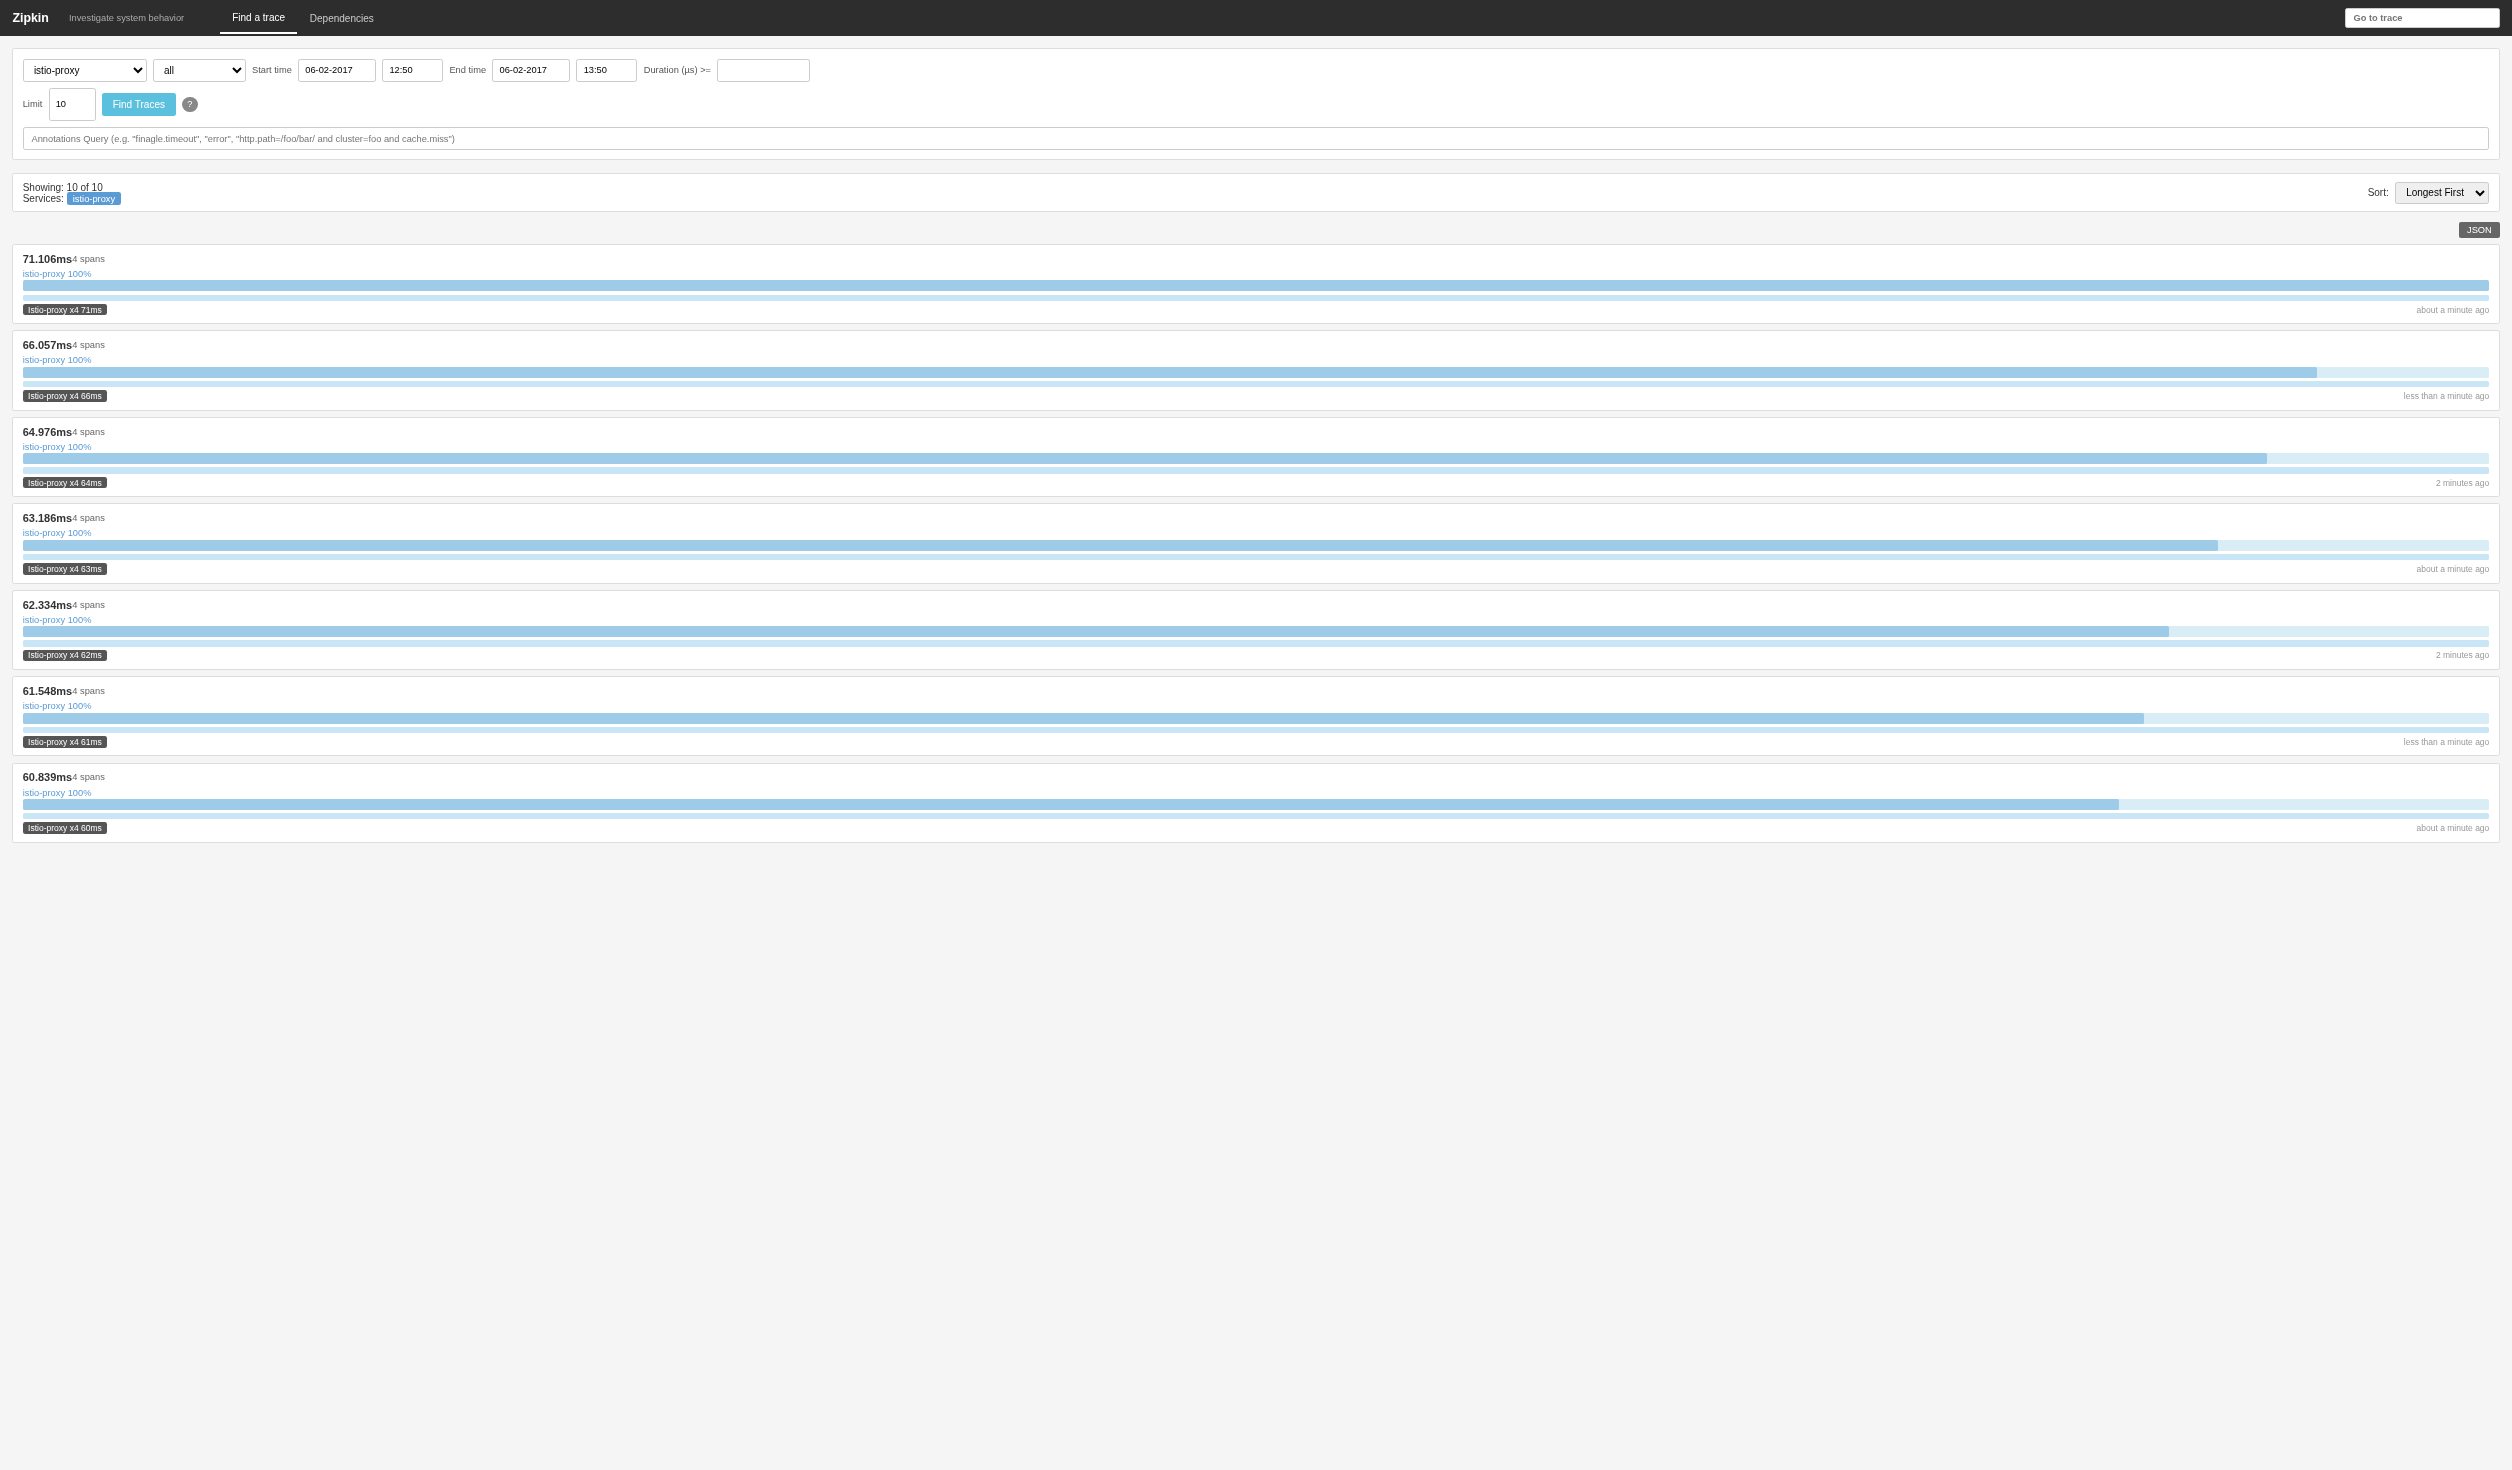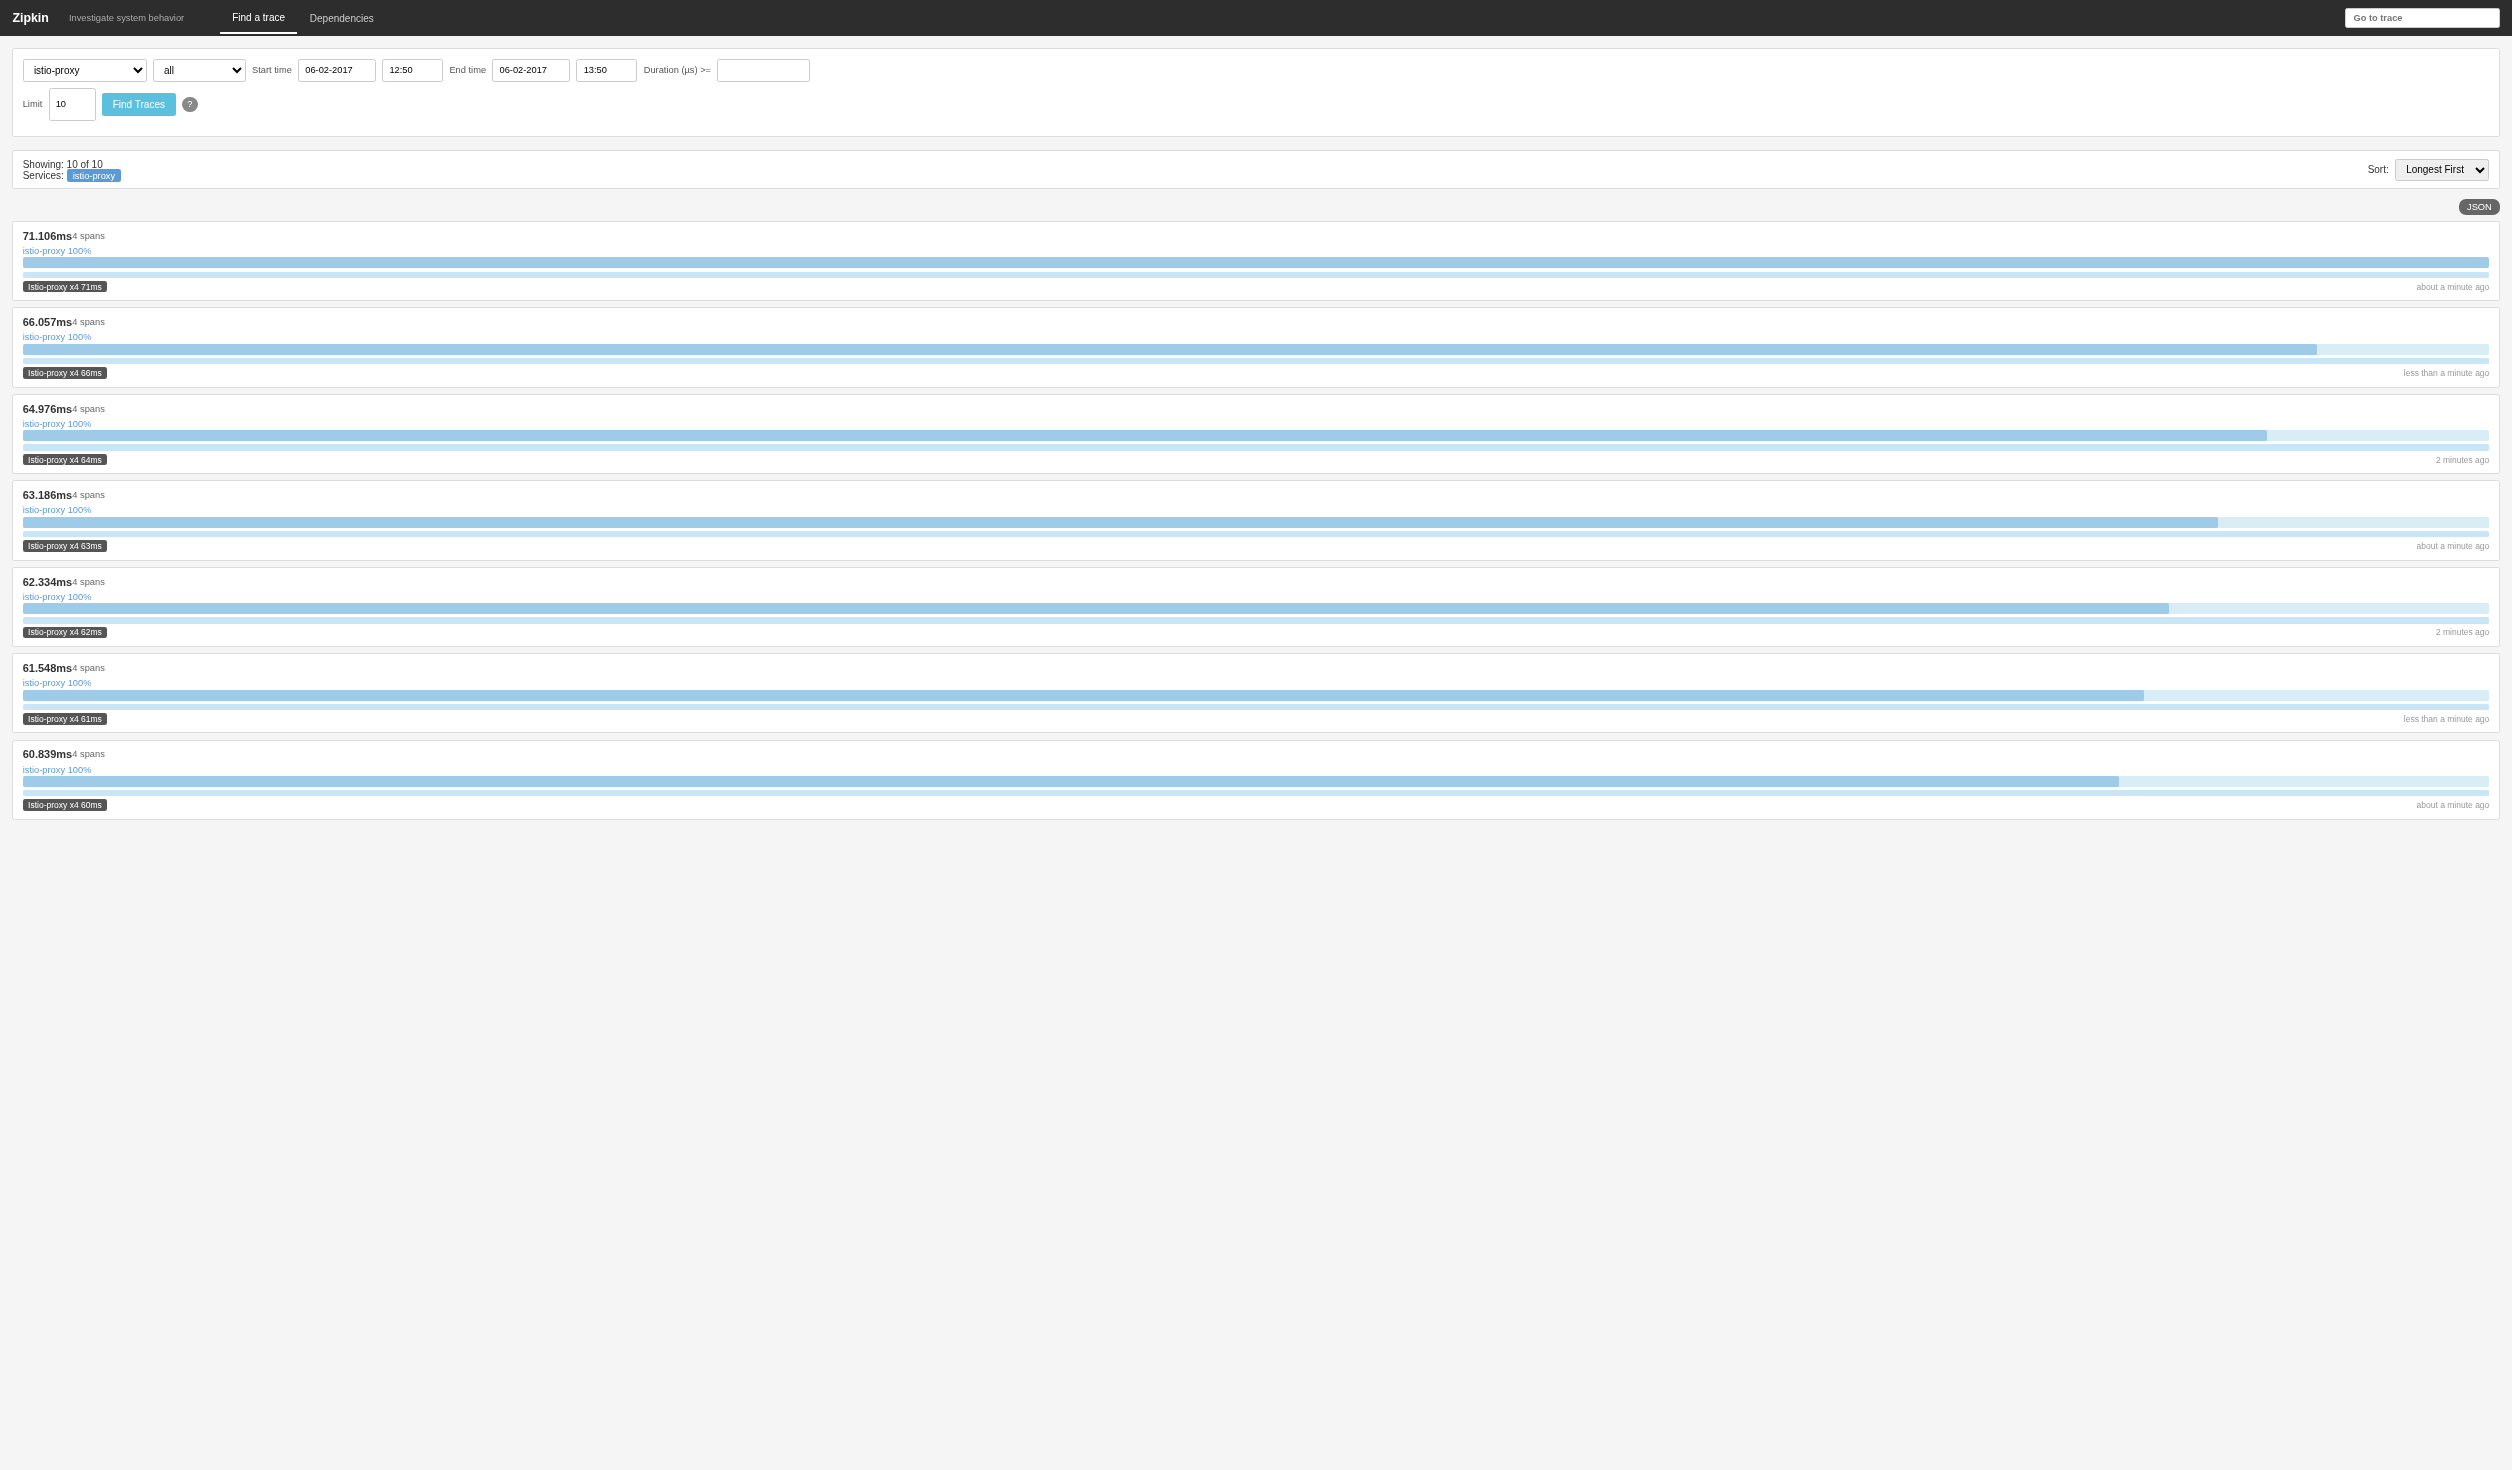--- a/index.html
+++ b/index.html
@@ -169,21 +169,21 @@
       border: 0.8px solid #ccc;
       border-radius: 2.3px;
       padding: 3.1px 6.2px;
       font-size: 10px;
       height: 22px;
     }
     .json-btn {
       background: #666;
       color: #fff;
       border: none;
-      border-radius: 7px;
+      border-radius: 2px;
       padding: 3.1px 7.8px;
       font-size: 9.3px;
       cursor: pointer;
       float: right;
       margin-top: 3.1px;
     }
 
     
     .traces-list { display: flex; flex-direction: column; gap: 6.2px; }
     .trace-card {
@@ -300,20 +300,21 @@
       <input class="duration-input" type="text" style="">
     </div>
     
     <div class="search-row2">
       <span class="limit-label">Limit</span>
       <input class="limit-input" type="text" value="10" style="">
       <button class="find-traces-btn">Find Traces</button>
       <div class="help-icon">?</div>
     </div>
     
+    <input class="annotations-input" type="text" placeholder="Annotations Query (e.g. &quot;finagle.timeout&quot;, &quot;error&quot;, &quot;http.path=/foo/bar/ and cluster=foo and cache.miss&quot;)" style="">
   </div>
 
   <div class="results-summary-panel">
     <div>
       <div>Showing: 10 of 10</div>
       <div class="services-line">
         <span>Services:</span>
         <span class="service-badge">istio-proxy</span>
       </div>
     </div>

